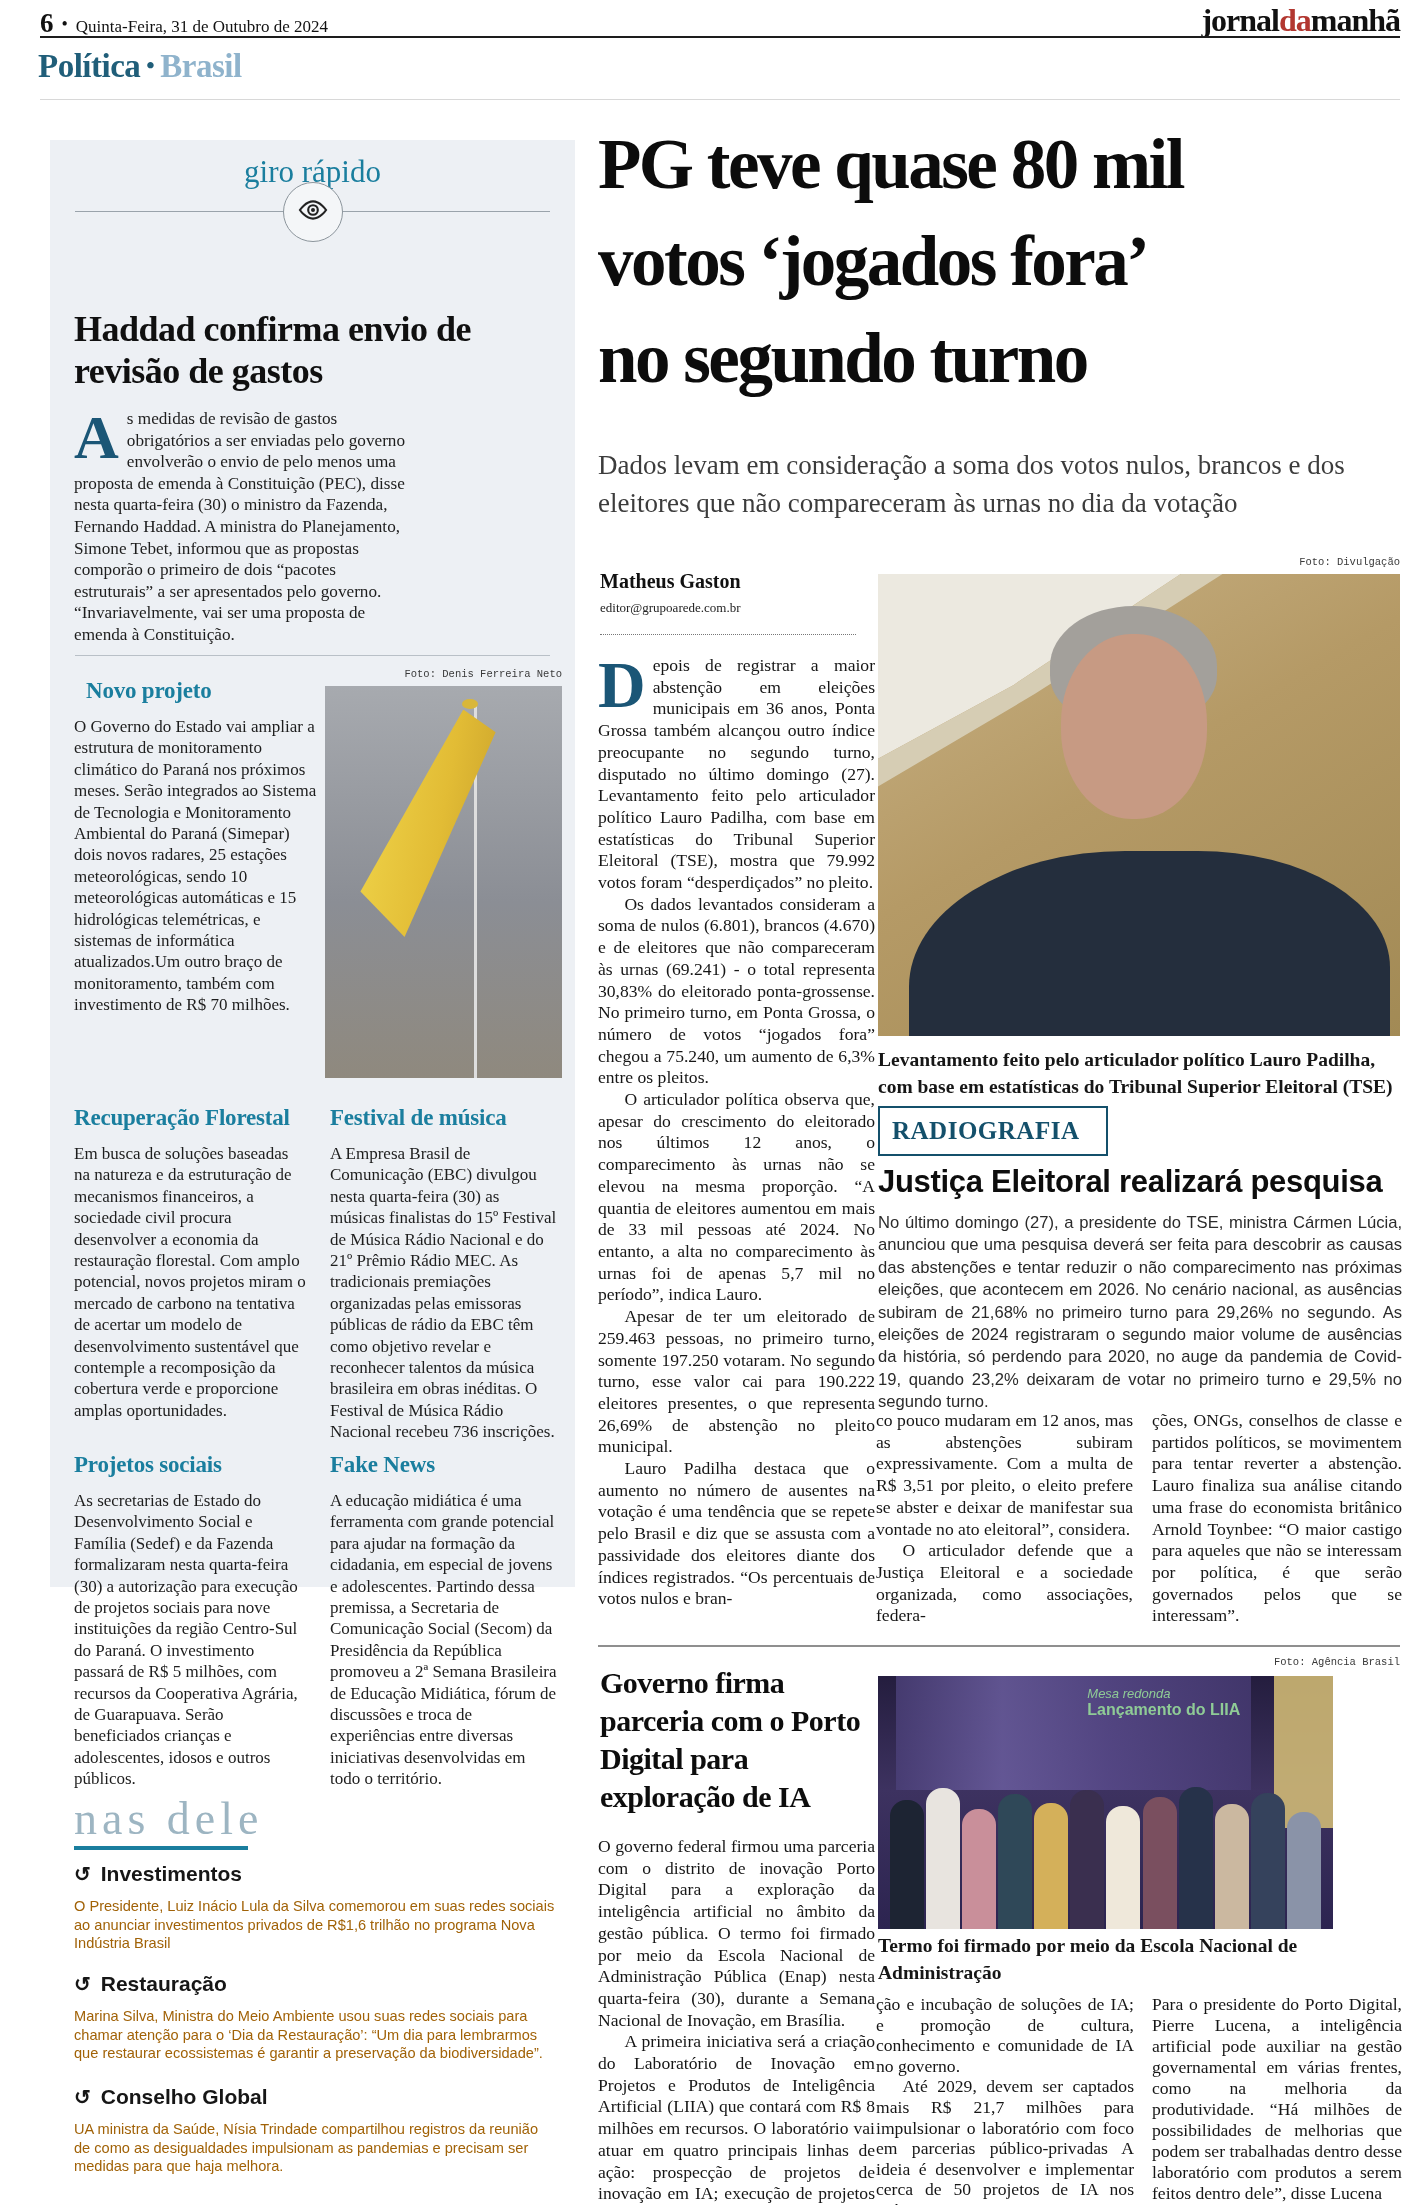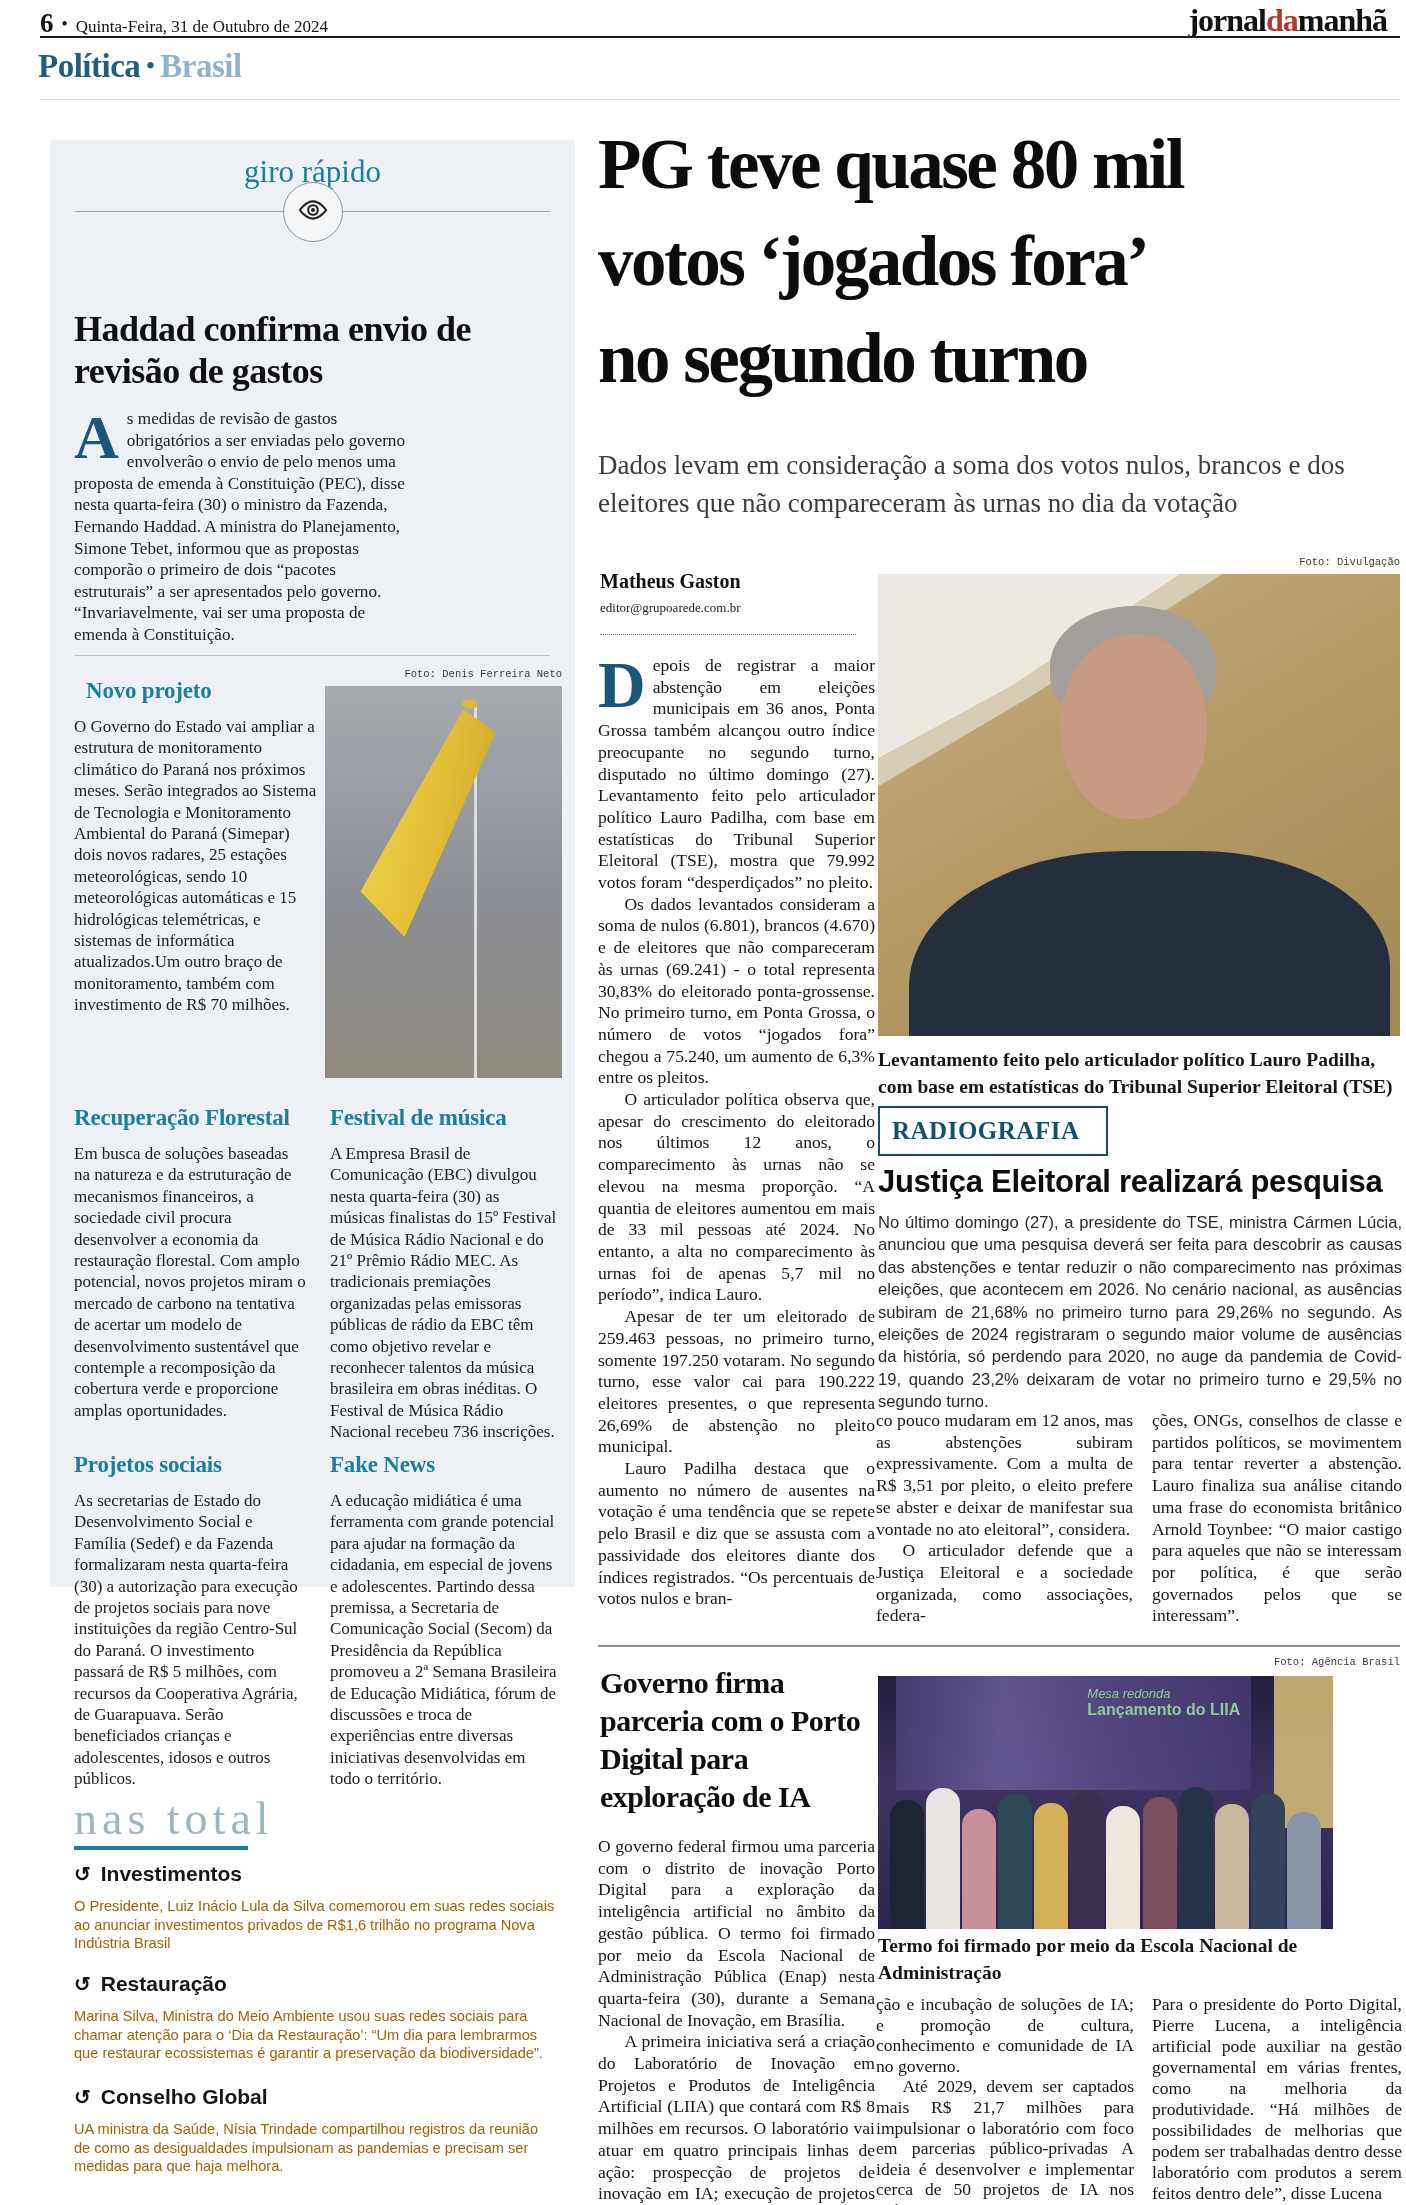--- a/index.html
+++ b/index.html
@@ -5,21 +5,21 @@
   html,body{margin:0;padding:0;background:#fff;}
   .page{position:relative;width:1406px;height:2205px;background:#fff;overflow:hidden;
         font-family:"Liberation Serif", serif;color:#111;}
   .abs{position:absolute;}
 
   
   .hdr-left{left:40px;top:8px;display:flex;align-items:baseline;gap:8px;}
   .pageno{font-size:27px;font-weight:bold;}
   .hdr-sep{font-size:18px;position:relative;top:-2px;}
   .hdr-date{font-size:17px;}
-  .logo{right:19px;top:2px;font-size:32px;font-weight:bold;letter-spacing:-1px;}
+  .logo{right:6px;top:2px;font-size:32px;font-weight:bold;letter-spacing:-1px;}
   .logo .red{color:#b23730;}
   .hdr-rule{left:40px;top:36px;width:1360px;height:2px;background:#1d1d1d;}
   .section-title{left:38px;top:48px;font-size:33px;font-weight:bold;color:#205e79;letter-spacing:-0.5px;}
   .section-title .sec2{color:#8fb3cc;}
   .section-title .dot{color:#205e79;font-size:24px;padding:0 6px;position:relative;top:-4px;}
   .hdr-rule2{left:40px;top:99px;width:1360px;height:1px;background:#d8d8d8;}
 
   
   .sidebar{left:50px;top:140px;width:525px;height:1447px;background:#edf0f4;}
   .sb-kicker{top:14px;left:0;width:100%;text-align:center;font-size:31px;color:#1a7e9e;}
@@ -179,21 +179,21 @@
     <div class="abs sb-sec-title sb-col1 sb-col-title-row1">Recuperação Florestal</div>
     <div class="abs sb-sec-title sb-col2 sb-col-title-row1">Festival de música</div>
     <div class="abs sb-col-body sb-col1 sb-col-body-row1">Em busca de soluções baseadas na natureza e da estruturação de mecanismos financeiros, a sociedade civil procura desenvolver a economia da restauração florestal. Com amplo potencial, novos projetos miram o mercado de carbono na tentativa de acertar um modelo de desenvolvimento sustentável que contemple a recomposição da cobertura verde e proporcione amplas oportunidades.</div>
     <div class="abs sb-col-body sb-col2 sb-col-body-row1">A Empresa Brasil de Comunicação (EBC) divulgou nesta quarta-feira (30) as músicas finalistas do 15º Festival de Música Rádio Nacional e do 21º Prêmio Rádio MEC. As tradicionais premiações organizadas pelas emissoras públicas de rádio da EBC têm como objetivo revelar e reconhecer talentos da música brasileira em obras inéditas. O Festival de Música Rádio Nacional recebeu 736 inscrições.</div>
 
     <div class="abs sb-sec-title sb-col1 sb-col-title-row2">Projetos sociais</div>
     <div class="abs sb-sec-title sb-col2 sb-col-title-row2">Fake News</div>
     <div class="abs sb-col-body sb-col1 sb-col-body-row2">As secretarias de Estado do Desenvolvimento Social e Família (Sedef) e da Fazenda formalizaram nesta quarta-feira (30) a autorização para execução de projetos sociais para nove instituições da região Centro-Sul do Paraná. O investimento passará de R$ 5 milhões, com recursos da Cooperativa Agrária, de Guarapuava. Serão beneficiados crianças e adolescentes, idosos e outros públicos.</div>
     <div class="abs sb-col-body sb-col2 sb-col-body-row2">A educação midiática é uma ferramenta com grande potencial para ajudar na formação da cidadania, em especial de jovens e adolescentes. Partindo dessa premissa, a Secretaria de Comunicação Social (Secom) da Presidência da República promoveu a 2ª Semana Brasileira de Educação Midiática, fórum de discussões e troca de experiências entre diversas iniciativas desenvolvidas em todo o território.</div>
 
-    <div class="abs nasredes-title">nas total</div>
+    <div class="abs nasredes-title">nas dele</div>
     <div class="abs nasredes-underline"></div>
 
     <div class="abs nr-item-label nr1">
       <span class="nr-icon">↺</span>
       <span>Investimentos</span>
     </div>
     <div class="abs nr-body nr1b">O Presidente, Luiz Inácio Lula da Silva comemorou em suas redes sociais ao anunciar investimentos privados de R$1,6 trilhão no programa Nova Indústria Brasil</div>
 
     <div class="abs nr-item-label nr2">
       <span class="nr-icon">↺</span>

